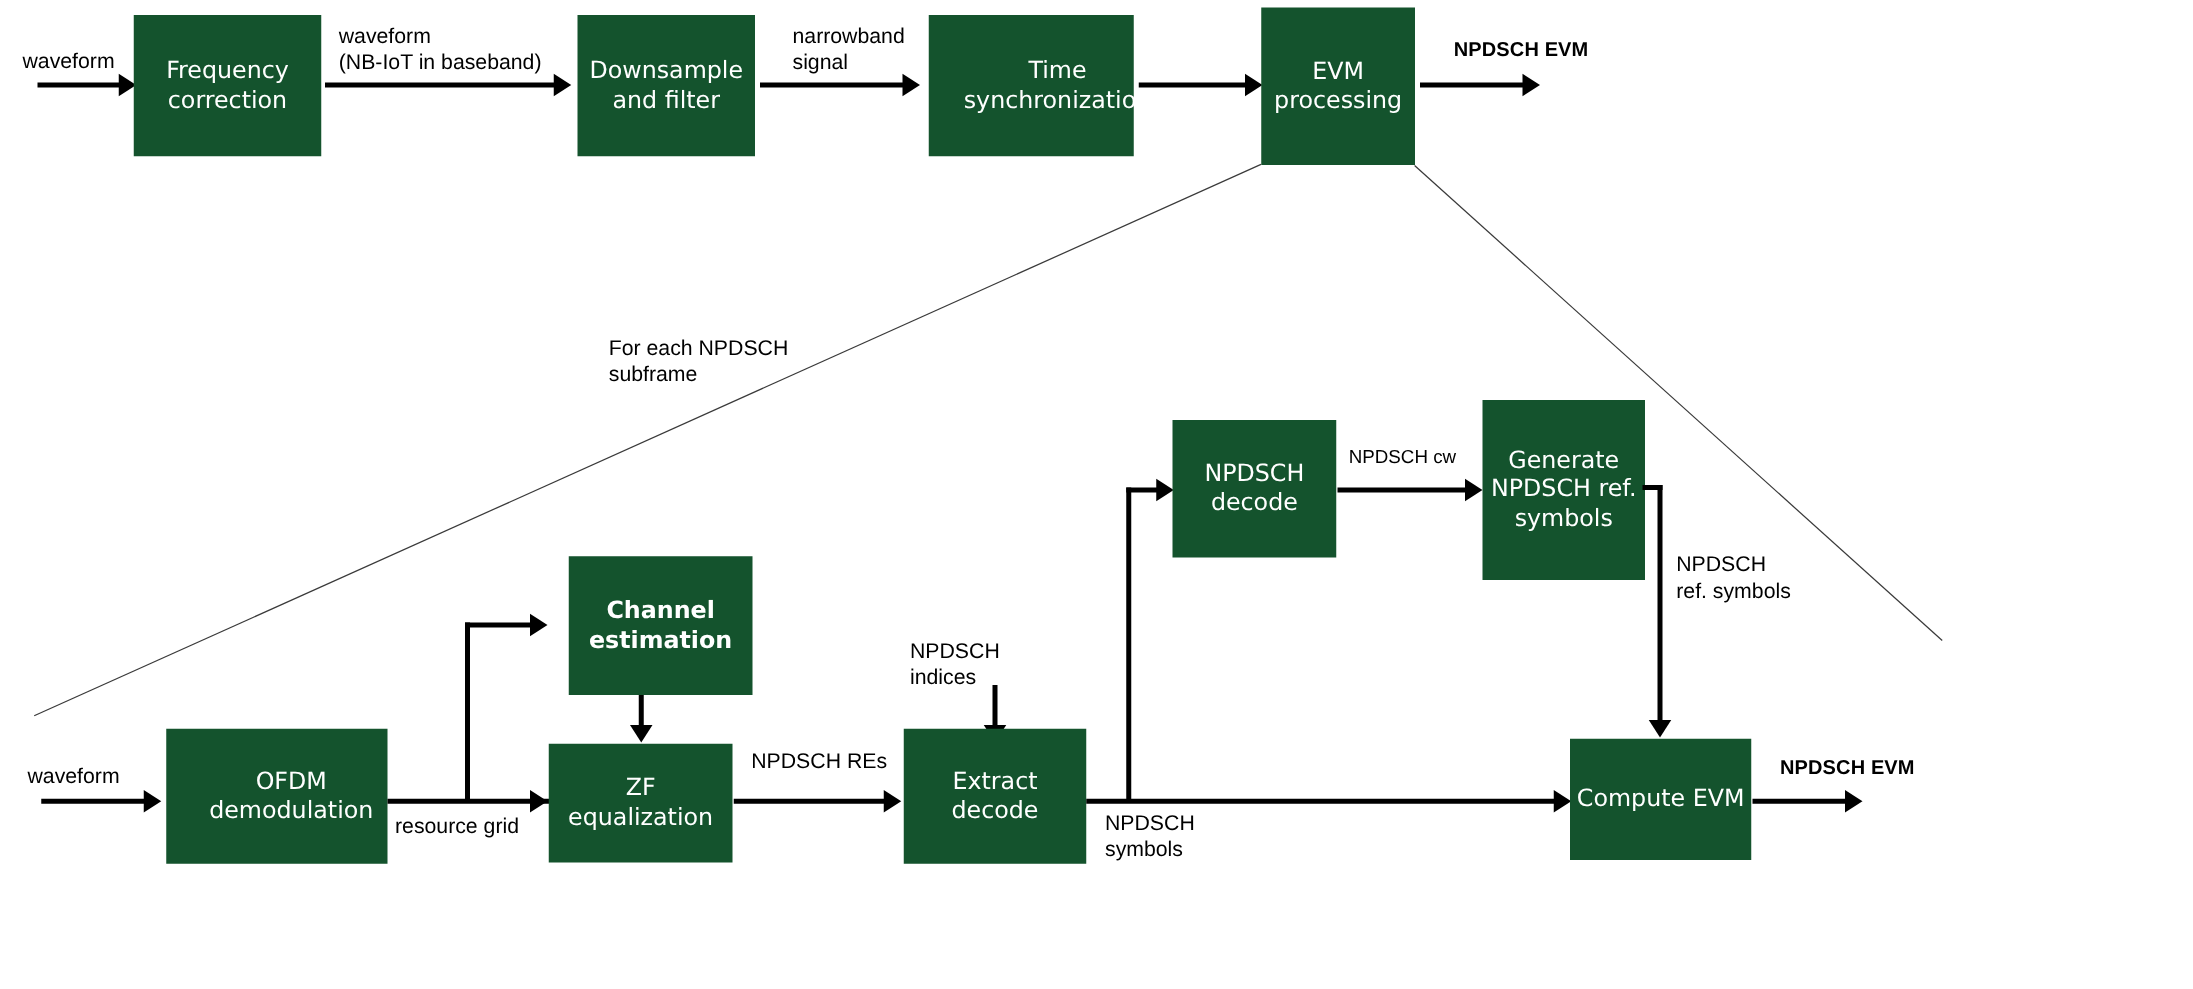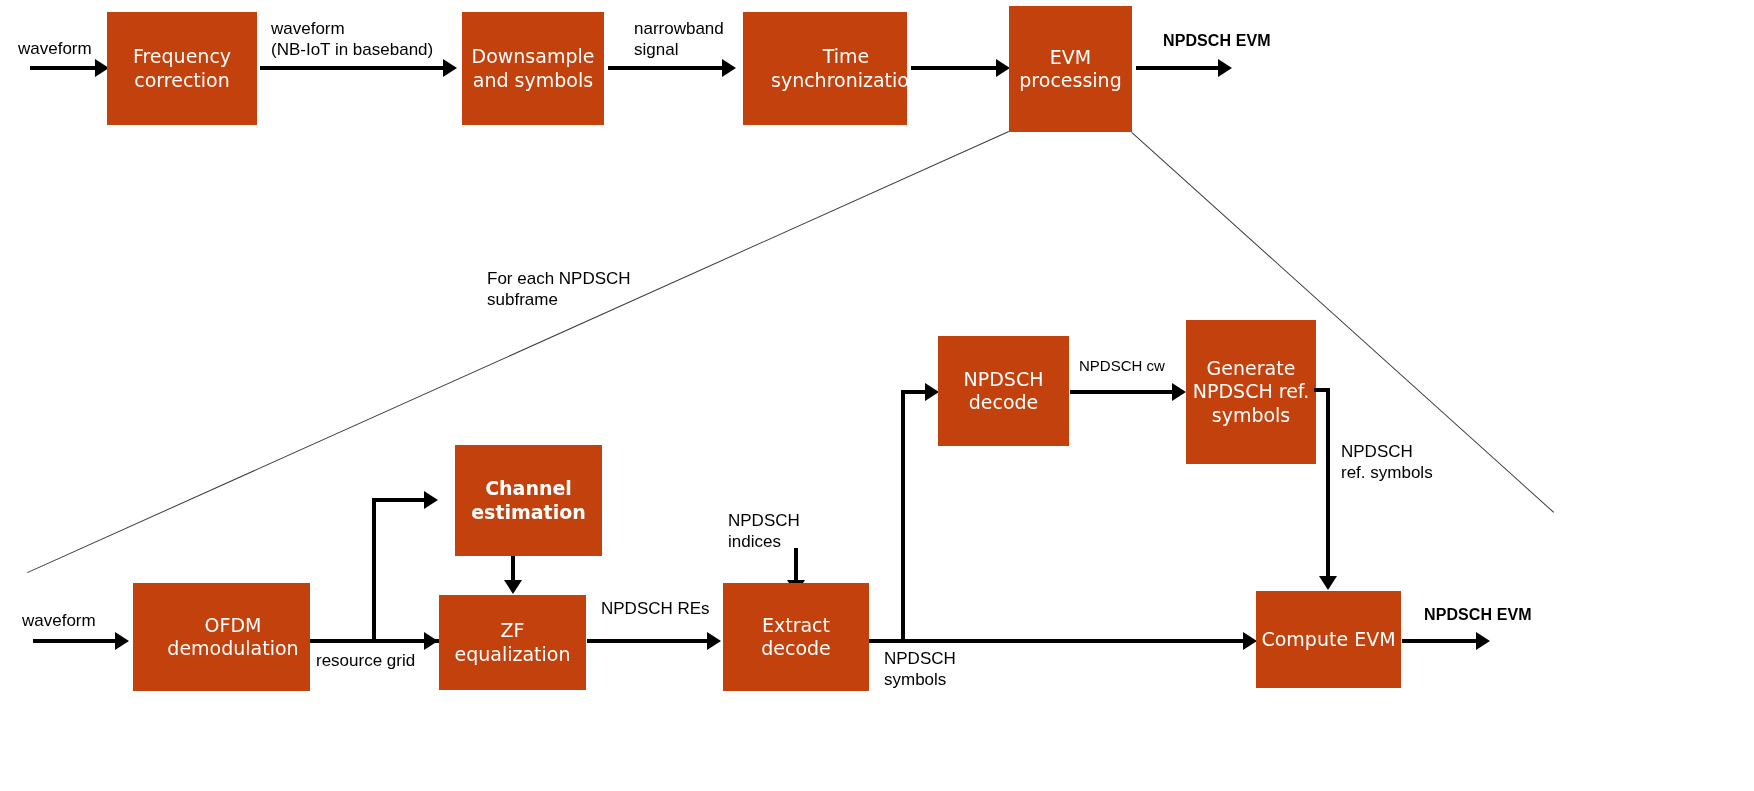--- a/index.html
+++ b/index.html
@@ -6,21 +6,21 @@
   #canvas{
     position:relative;
     width:1754px;height:791px;
     background:#ffffff;
     font-family:"Liberation Sans",sans-serif;
     overflow:hidden;
   }
   
   .box{
     position:absolute;
-    background:#c2410c;
+    background:#14532d;
     color:#ffffff;
     display:flex;
     align-items:center;
     justify-content:center;
     text-align:center;
     font-size:19px;
     line-height:1.22;
     font-family:"DejaVu Sans",sans-serif;
     box-sizing:border-box;
     padding:2px 4px;
@@ -67,21 +67,21 @@
 
   <div class="box" style="left:107px;top:12px;width:150px;height:113px;">Frequency
 correction</div>
 
   <div class="lbl" style="left:271px;top:18px;">waveform
 (NB-IoT in baseband)</div>
   <div class="ln hline" style="left:260px;top:66px;width:186px;"></div>
   <div class="arr arr-r" style="left:443px;top:59px;"></div>
 
   <div class="box" style="left:462px;top:12px;width:142px;height:113px;">Downsample
-and symbols</div>
+and filter</div>
 
   <div class="lbl" style="left:618px;top:18px;margin-left:16px;">narrowband
 signal</div>
   <div class="ln hline" style="left:608px;top:66px;width:117px;"></div>
   <div class="arr arr-r" style="left:722px;top:59px;"></div>
 
   <div class="box" style="left:743px;top:12px;width:164px;height:113px;padding-left:46px;">Time
 synchronization</div>
 
   <div class="ln hline" style="left:911px;top:66px;width:88px;"></div>

